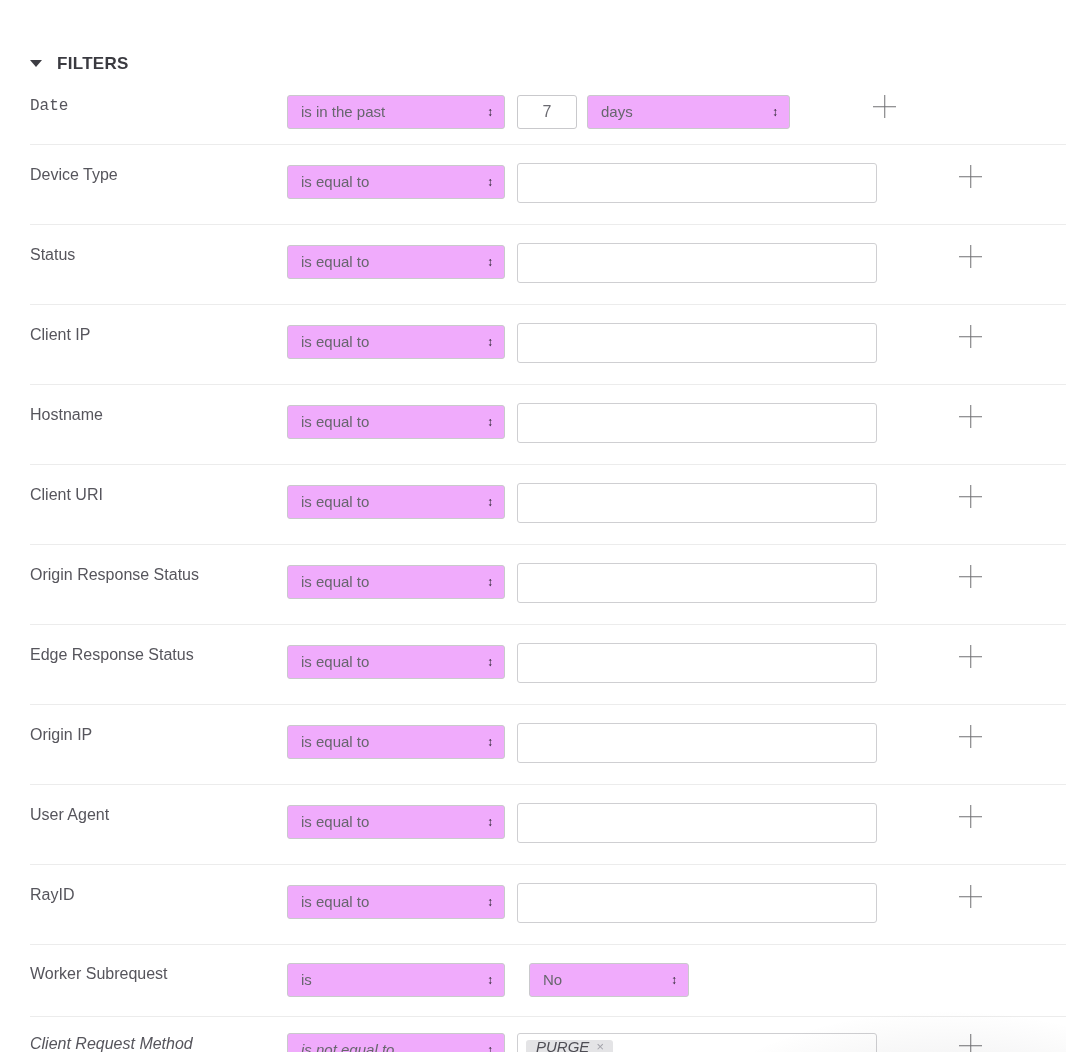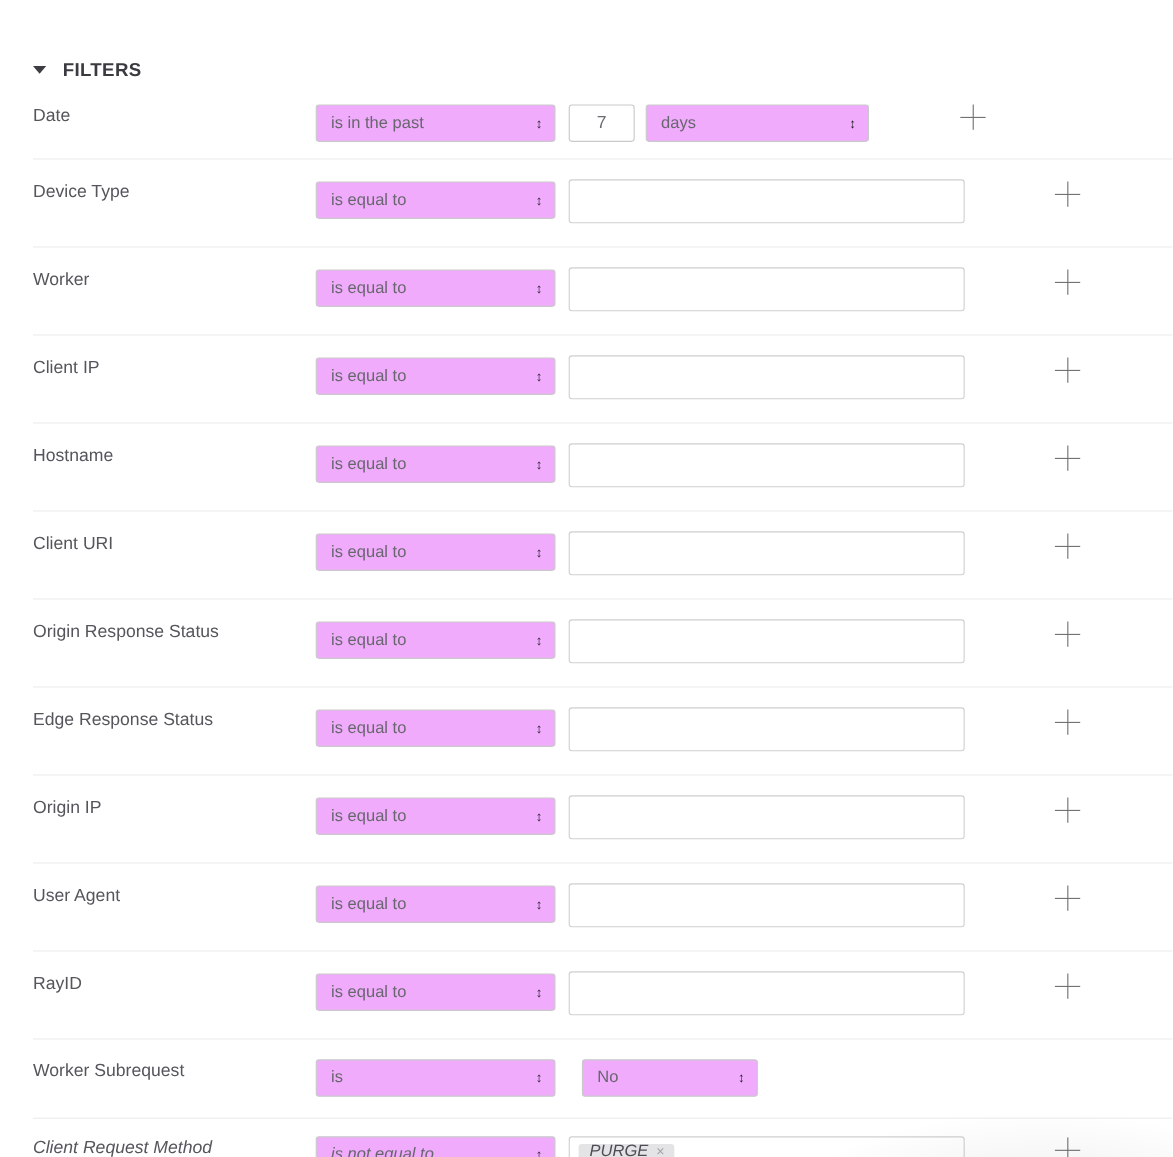--- a/index.html
+++ b/index.html
@@ -18,21 +18,21 @@
   
   .row { position:relative; height:80px; }
   .row.first  { height:56px; }
   .row.worker { height:72px; }
   .row.last   { height:77px;font-style:italic; }
   .row:not(.first)::before { content:''; position:absolute; left:30px; right:0; top:0;
     height:1px; background:#ececec; }
 
   .row-label { position:absolute; left:30px; top:21px; font-size:16px; line-height:20px;
     color:#56555c; }
-  .first  .row-label { top:8px; }
+  .first  .row-label { top:8px;font-family:Liberation Mono, monospace; }
   .worker .row-label { top:20px; }
   .last   .row-label { top:18px; }
 
   
   .select { position:absolute; height:34px; background:#f0abfc; border:1px solid #c9c9cc;
     border-radius:3px; cursor:pointer; }
   .select .sel-text { position:absolute; left:13px; top:0; line-height:32px;
     font-size:15px; color:#67666d; white-space:nowrap; }
   .select .updown { position:absolute; right:11px; top:0; line-height:32px;
     font-size:12px; font-weight:700; color:#1b1b1f; }
@@ -102,21 +102,21 @@
       <div class="row">
         <div class="row-label">Device Type</div>
         <div class="select op">
           <span class="sel-text">is equal to</span>
           <span class="updown">↕</span>
         </div>
         <input class="txt" style="">
         <span class="plus far"></span>
       </div>
       <div class="row">
-        <div class="row-label">Worker</div>
+        <div class="row-label">Status</div>
         <div class="select op">
           <span class="sel-text">is equal to</span>
           <span class="updown">↕</span>
         </div>
         <input class="txt" style="">
         <span class="plus far"></span>
       </div>
       <div class="row">
         <div class="row-label">Client IP</div>
         <div class="select op">

